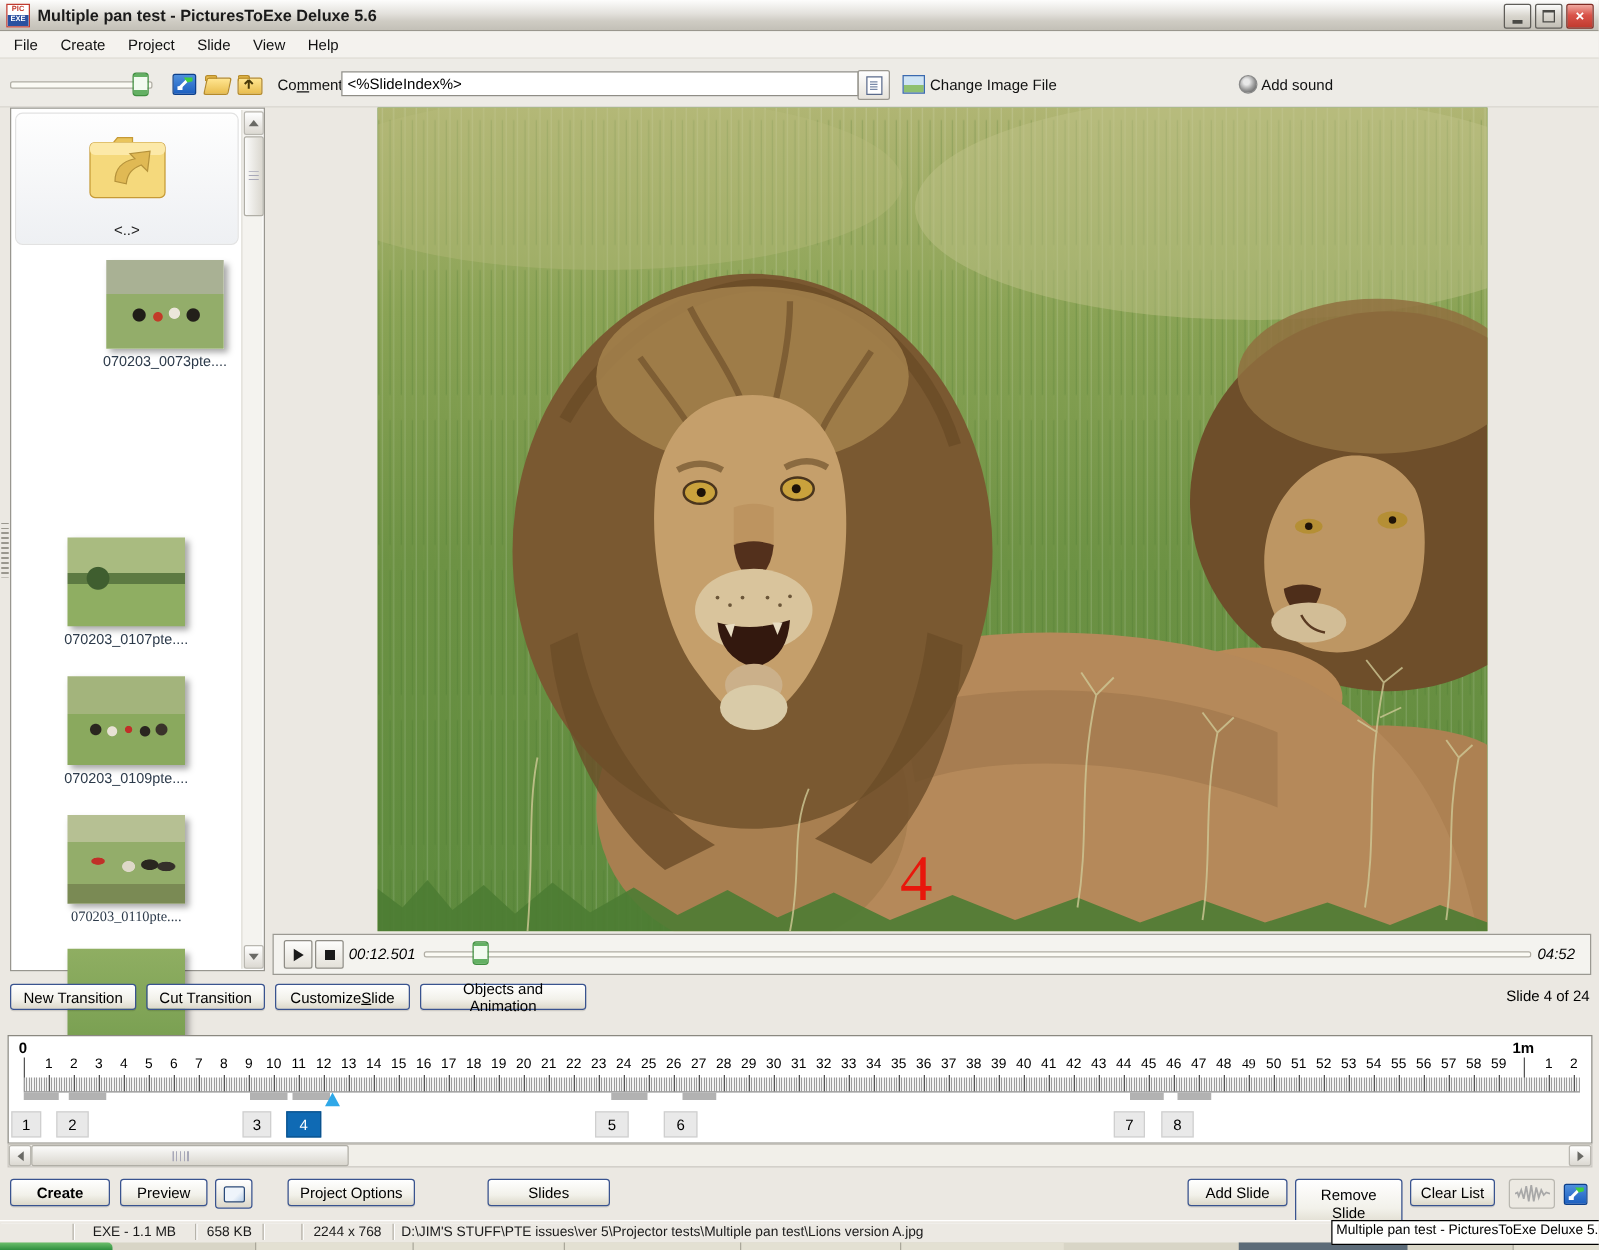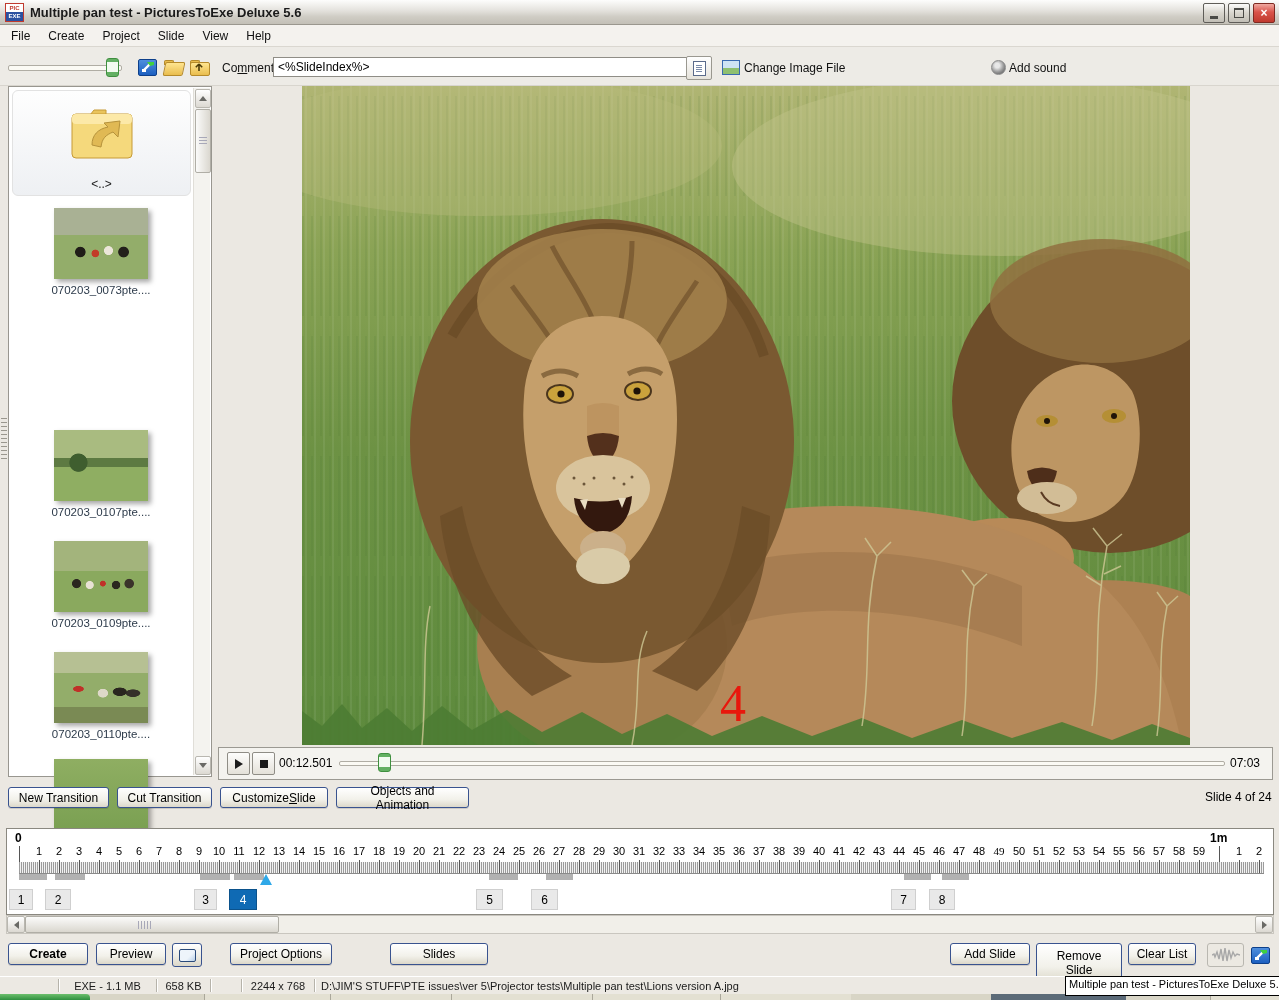--- a/index.html
+++ b/index.html
@@ -108,21 +108,21 @@
 
   .splitter{left:1px;top:418px;width:6px;height:44px;
     background:repeating-linear-gradient(180deg,#9a978e 0 1px,transparent 1px 4px);}
 
   
   .preview{left:302px;top:86px;width:888px;height:659px;overflow:hidden;background:#6f9444;}
   .overlay-number{left:418px;top:592px;font-family:"Liberation Serif","DejaVu Serif",serif;
     font-size:52px;color:#e8170c;line-height:1;}
 
   
-  .playbar{left:218px;top:747px;width:1053px;height:31px;background:#f4f3ef;border:1px solid #9b9992;}
+  .playbar{left:218px;top:747px;width:1053px;height:31px;background:#f4f3ef;border:1px solid #9b9992;font-style:italic;}
   .pp-btn{position:absolute;top:4px;width:21px;height:21px;border:1px solid #8f8d86;border-radius:2px;
     background:linear-gradient(180deg,#fdfdfc,#e4e1d9);display:flex;align-items:center;justify-content:center;}
   .glyph-play{width:0;height:0;border-top:5px solid transparent;border-bottom:5px solid transparent;border-left:8px solid #1a1a1a;}
   .glyph-stop{width:8px;height:8px;background:#1a1a1a;}
   .pp-time{position:absolute;left:60px;top:8px;font-size:12px;}
   .pp-track{position:absolute;left:120px;top:13px;width:884px;height:3px;background:#fbfaf4;border:1px solid #b0ada4;border-radius:2px;}
   .pp-thumb{position:absolute;left:159px;top:5px;}
   .pp-total{position:absolute;right:12px;top:8px;font-size:12px;}
 
   
@@ -253,33 +253,33 @@
     <div class="sb-btn" style="top:1px;">
         <div class="tri-up"></div>
       </div>
     <div class="sb-thumb">
         <div class="sb-grip"></div>
       </div>
     <div class="sb-btn" style="top:668px;">
         <div class="tri-down"></div>
       </div>
   </div>
-<div class="thumb-item" style="top: 121px;">
+<div class="thumb-item" style="top: 121px; padding-left: 31px;">
       <div class="thumb v-cattle-red"></div>
       <div class="thumb-label">070203_0073pte....</div>
     </div>
     <div class="thumb-item" style="top: 343px;">
       <div class="thumb v-treeline"></div>
       <div class="thumb-label">070203_0107pte....</div>
     </div>
     <div class="thumb-item" style="top: 454px;">
       <div class="thumb v-herd"></div>
       <div class="thumb-label">070203_0109pte....</div>
     </div>
-    <div class="thumb-item" style="top: 565px;">
+    <div class="thumb-item" style="top: 565px; font-family: Liberation Serif, serif;">
       <div class="thumb v-walkers"></div>
       <div class="thumb-label">070203_0110pte....</div>
     </div>
     <div class="thumb-item" style="top: 672px;">
       <div class="thumb v-partial"></div>
     </div>
   </div>
 <div class="abs splitter"></div>
 
 <div class="abs preview">
@@ -362,21 +362,21 @@
 <div class="abs playbar">
   <div class="pp-btn" style="left:8px;">
       <div class="glyph-play"></div>
     </div>
   <div class="pp-btn" style="left:33px;">
       <div class="glyph-stop"></div>
     </div>
   <div class="pp-time">00:12.501</div>
   <div class="pp-track"></div>
   <div class="pp-thumb slider-thumb"></div>
-  <div class="pp-total">07:03</div>
+  <div class="pp-total">04:52</div>
 </div>
 
 <button class="xp-btn" style="left:8px;top:787px;width:101px;">New Transition</button>
 <button class="xp-btn" style="left:117px;top:787px;width:95px;">Cut Transition</button>
 <button class="xp-btn" style="left:220px;top:787px;width:108px;">
     <span>Customize </span>
     <u>S</u>
     <span>lide</span>
   </button>
 <button class="xp-btn" style="left:336px;top:787px;width:133px;">Objects and Animation</button>

